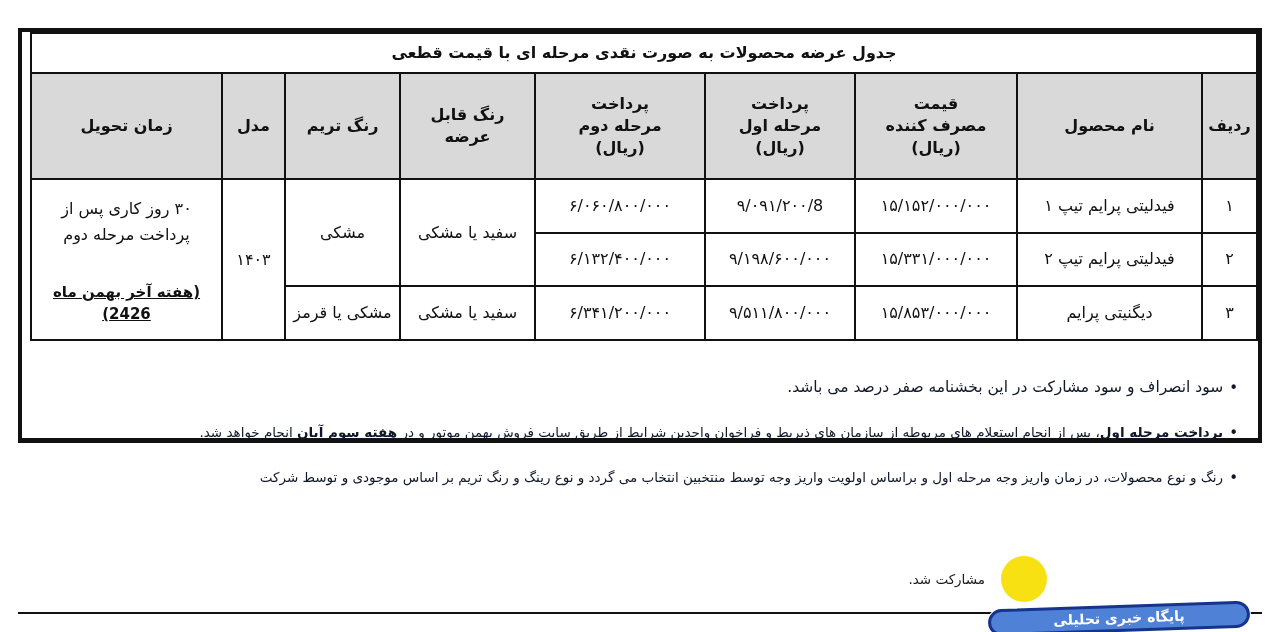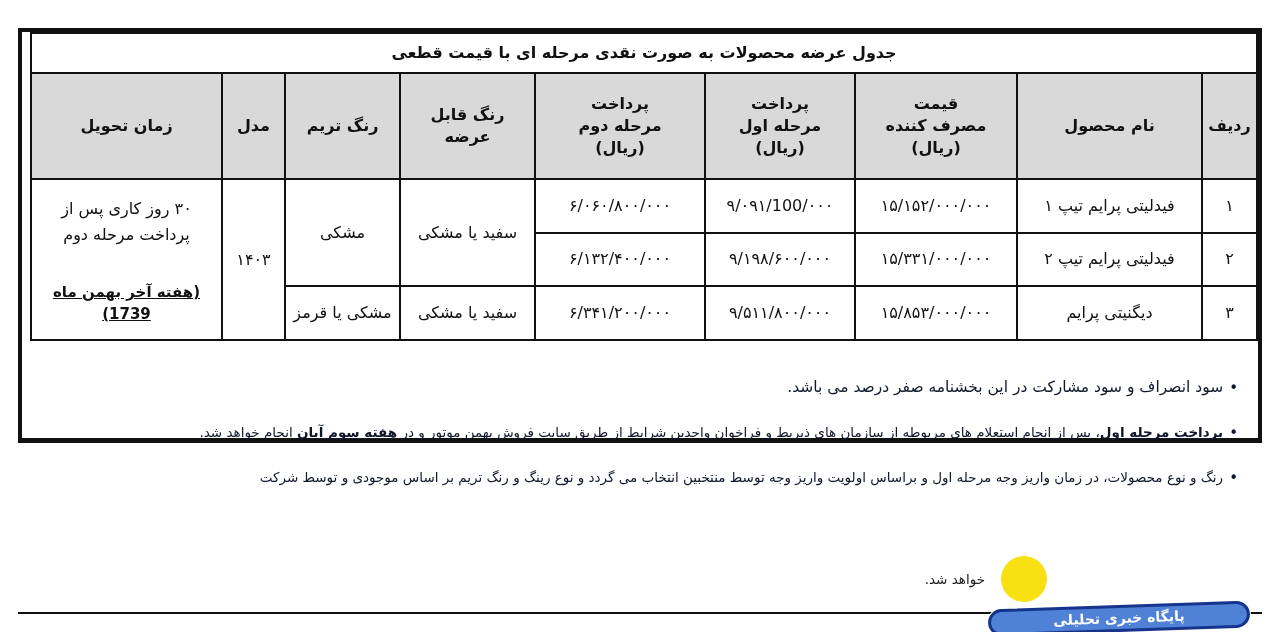--- a/index.html
+++ b/index.html
@@ -114,30 +114,30 @@
       <td>رنگ قابل
 عرضه</td>
       <td>رنگ تریم</td>
       <td>مدل</td>
       <td>زمان تحویل</td>
     </tr>
     <tr class="data">
       <td>۱</td>
       <td>فیدلیتی پرایم تیپ ۱</td>
       <td>۱۵/۱۵۲/۰۰۰/۰۰۰</td>
-      <td>۹/۰۹۱/100/۰۰۰</td>
+      <td>۹/۰۹۱/۲۰۰/8</td>
       <td>۶/۰۶۰/۸۰۰/۰۰۰</td>
       <td rowspan="2">سفید یا مشکی</td>
       <td rowspan="2">مشکی</td>
       <td rowspan="3">۱۴۰۳</td>
       <td rowspan="3" class="delivery-cell">
         <div class="dlv-wrap">
           <div class="dlv-main">۳۰ روز کاری پس از
 پرداخت مرحله دوم</div>
-          <div class="dlv-note">(هفته آخر بهمن ماه 1739)</div>
+          <div class="dlv-note">(هفته آخر بهمن ماه 2426)</div>
         </div>
       </td>
     </tr>
     <tr class="data">
       <td>۲</td>
       <td>فیدلیتی پرایم تیپ ۲</td>
       <td>۱۵/۳۳۱/۰۰۰/۰۰۰</td>
       <td>۹/۱۹۸/۶۰۰/۰۰۰</td>
       <td>۶/۱۳۲/۴۰۰/۰۰۰</td>
     </tr>
@@ -156,18 +156,18 @@
   <div class="notes">
     <div class="note n-lg"><span class="bullet">•</span><span class="note-text"><span>سود انصراف و سود مشارکت در این بخشنامه صفر درصد می باشد.</span></span></div>
     <div class="note n-sm"><span class="bullet">•</span><span class="note-text"><span style="font-weight: bold; text-decoration: underline;">پرداخت مرحله اول</span><span>، پس از انجام استعلام های مربوطه از سازمان های ذیربط و فراخوان واجدین شرایط از طریق سایت فروش بهمن موتور و در </span><span style="font-weight: bold; text-decoration: underline;">هفته سوم آبان</span><span> انجام خواهد شد.</span></span></div>
     <div class="note n-sm"><span class="bullet">•</span><span class="note-text"><span>رنگ و نوع محصولات، در زمان واریز وجه مرحله اول و براساس اولویت واریز وجه توسط منتخبین انتخاب می گردد و نوع رینگ و رنگ تریم بر اساس موجودی و توسط شرکت</span></span></div>
   </div>
 
 </div>
 
 <div class="frame-underline"></div>
 
-<div class="note-cont">خواهد شد.</div>
+<div class="note-cont">مشارکت شد.</div>
 
 <div class="watermark">
   <div class="wm-circle"></div>
   <div class="wm-ribbon">پایگاه خبری تحلیلی</div>
 </div>
 
 </body></html>

